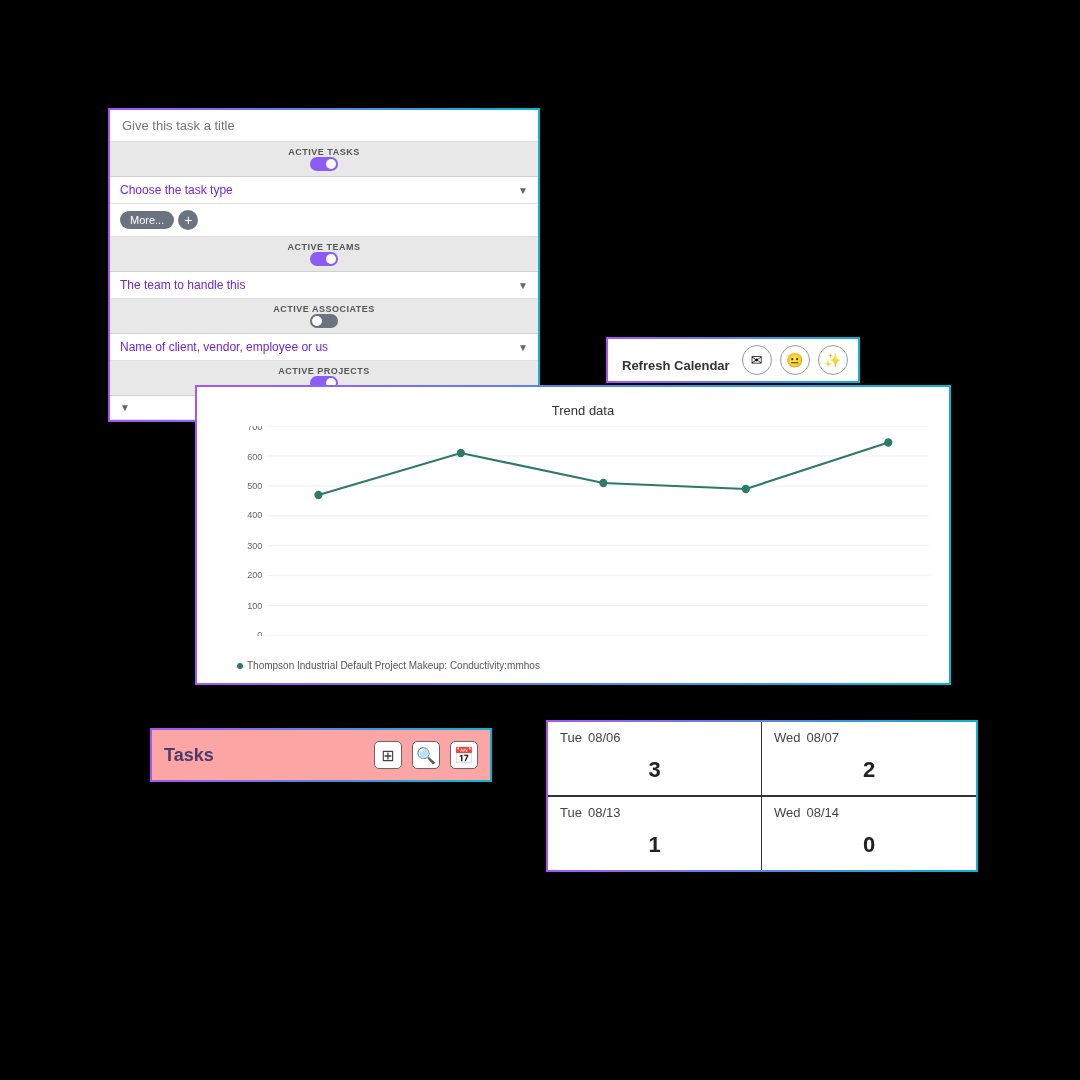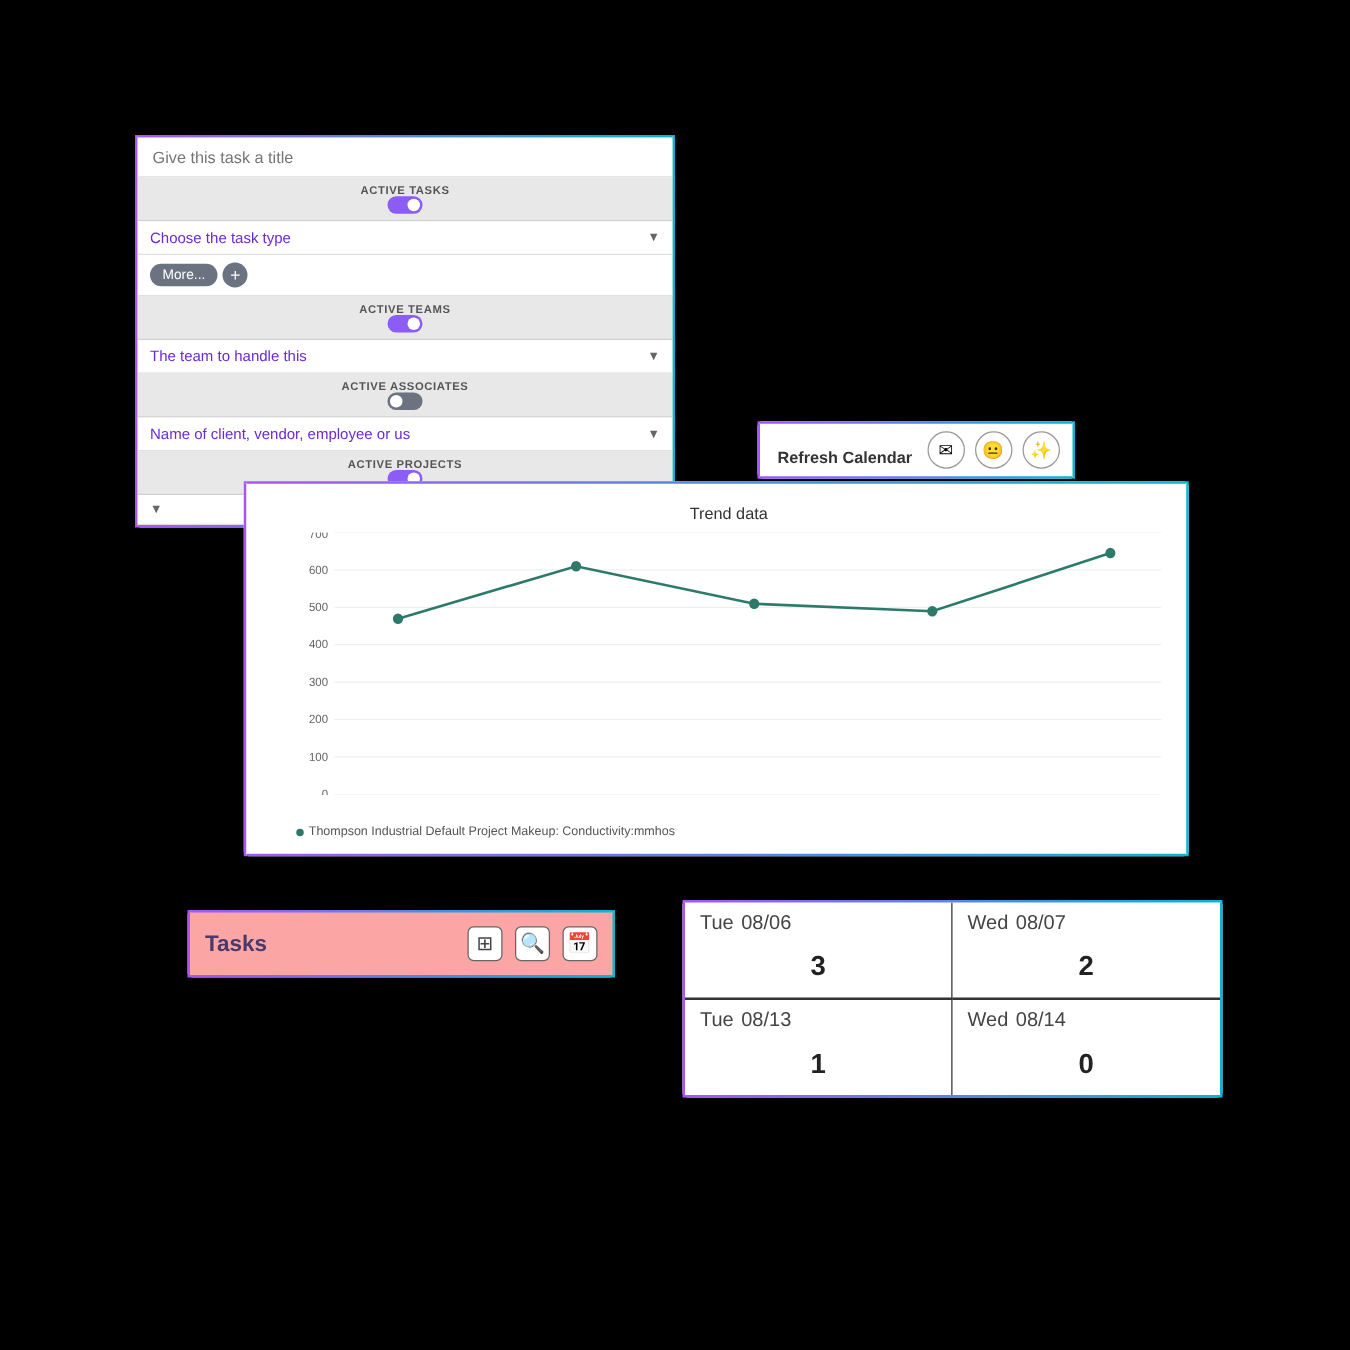--- a/index.html
+++ b/index.html
@@ -290,21 +290,21 @@
 
     .cal-row:last-child .cal-cell {
       border-bottom: none;
     }
 
     .cal-header-row .cal-cell {
       border-bottom: 2px solid #333;
     }
 
     .cal-day-label {
-      font-size: 16px;
+      font-size: 13px;
       color: #444;
       display: flex;
       gap: 6px;
       align-items: center;
     }
 
     .cal-day-name {
       font-weight: normal;
     }
 

